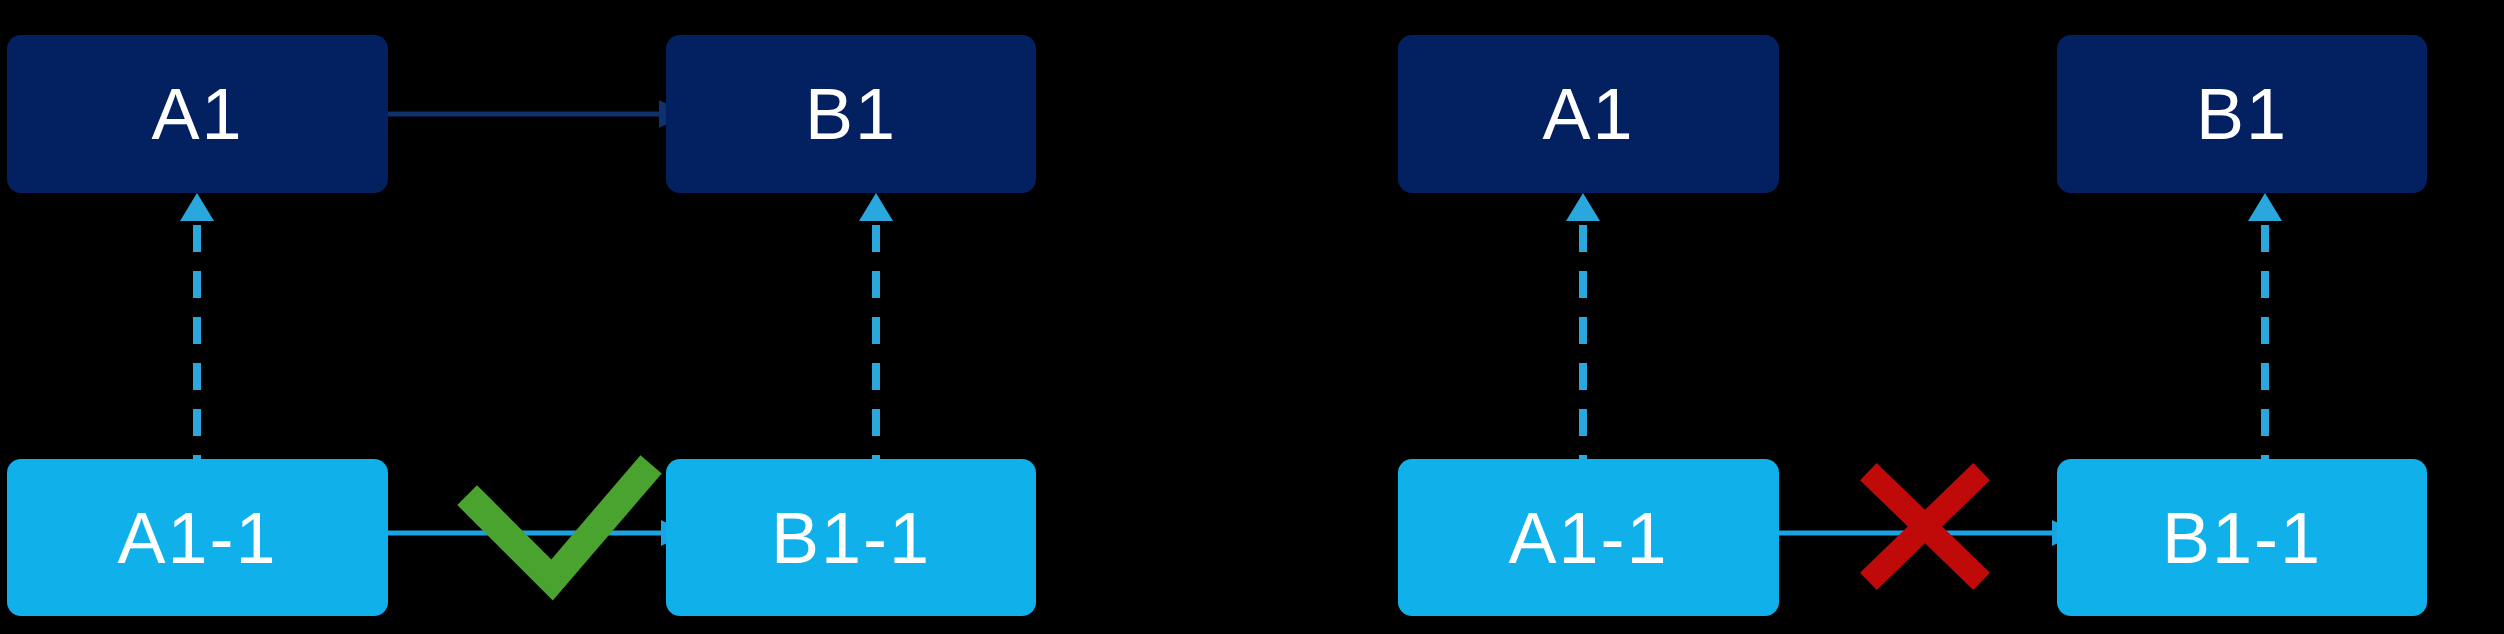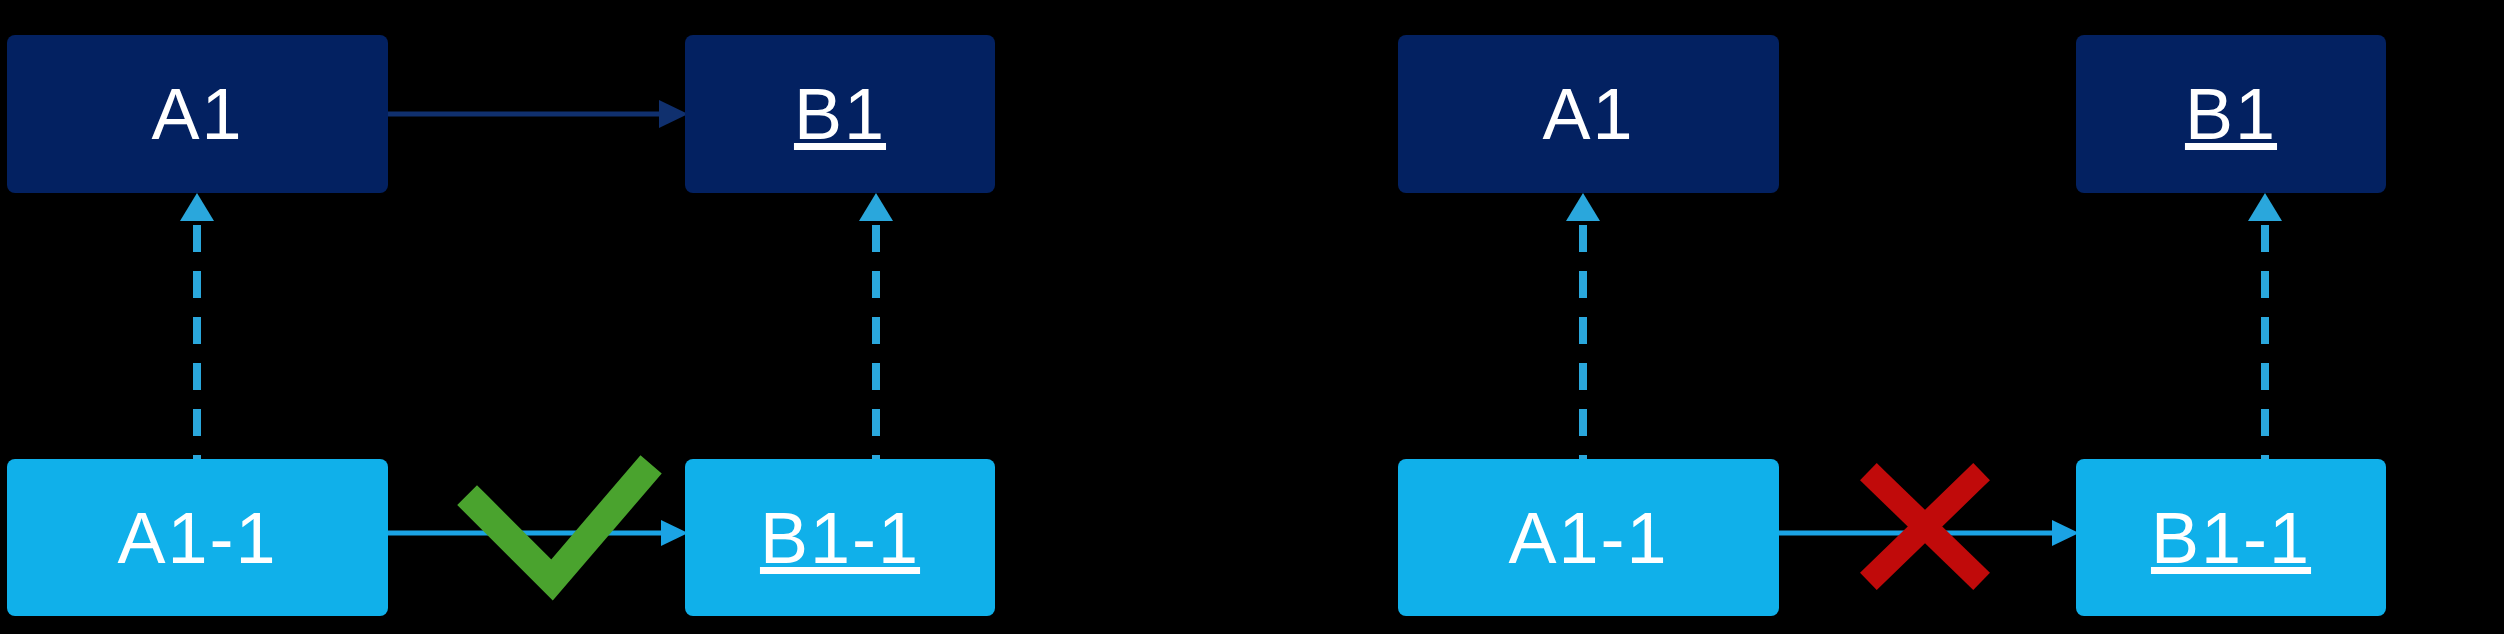--- a/index.html
+++ b/index.html
@@ -7,27 +7,27 @@
     position:relative;width:2504px;height:634px;
     background:var(--background,#000);
     overflow:hidden;
     font-family:"Liberation Sans", sans-serif;
   }
   .panel{position:absolute;top:0;width:1060px;height:634px;}
   .panel.left{left:7px;}
   .panel.right{left:1398px;}
   .node{
     position:absolute;display:flex;align-items:center;justify-content:center;
-    width:381px;height:158px;border-radius:8px;
+    width:381px;height:158px;border-radius:14px;
     color:var(--label-text,#fff);font-size:72px;font-weight:300;letter-spacing:2px;
   }
   .node.parent{background:var(--parent-box,#032161);top:35px;}
   .node.child{background:var(--child-box,#10b0ea);top:459px;height:157px;}
   .pos-a{left:0;}
-  .pos-b{left:678px;width:310px;text-decoration:underline;}
+  .pos-b{left:659px;width:370px;}
   svg.links{position:absolute;left:0;top:0;width:1060px;height:634px;}
   .navy-line{stroke:var(--parent-arrow,#10306e);stroke-width:5;}
   .navy-head{fill:var(--parent-arrow,#10306e);}
   .light-line{stroke:var(--child-arrow,#1ba3e4);stroke-width:5;}
   .light-head{fill:var(--child-arrow,#1ba3e4);}
   .dash-line{stroke:var(--dashed-arrow,#2aa7dc);stroke-width:8;stroke-dasharray:27 19;fill:none;}
   .dash-head{fill:var(--dashed-arrow,#2aa7dc);}
   .check-stroke{stroke:var(--check-green,#4aa32e);stroke-width:28;fill:none;stroke-linecap:square;stroke-linejoin:miter;}
   .cross-stroke{stroke:var(--cross-red,#c00a0a);stroke-width:24;stroke-linecap:square;}
 </style>

